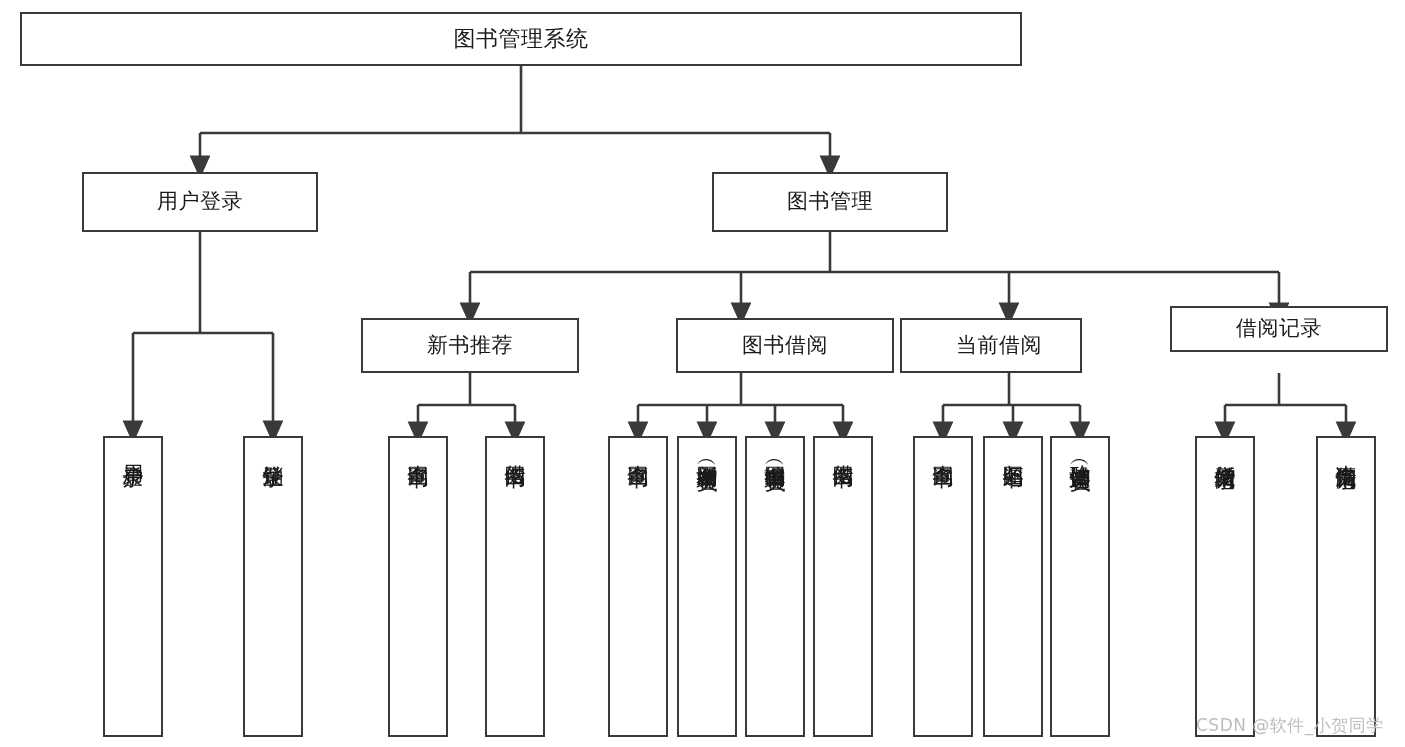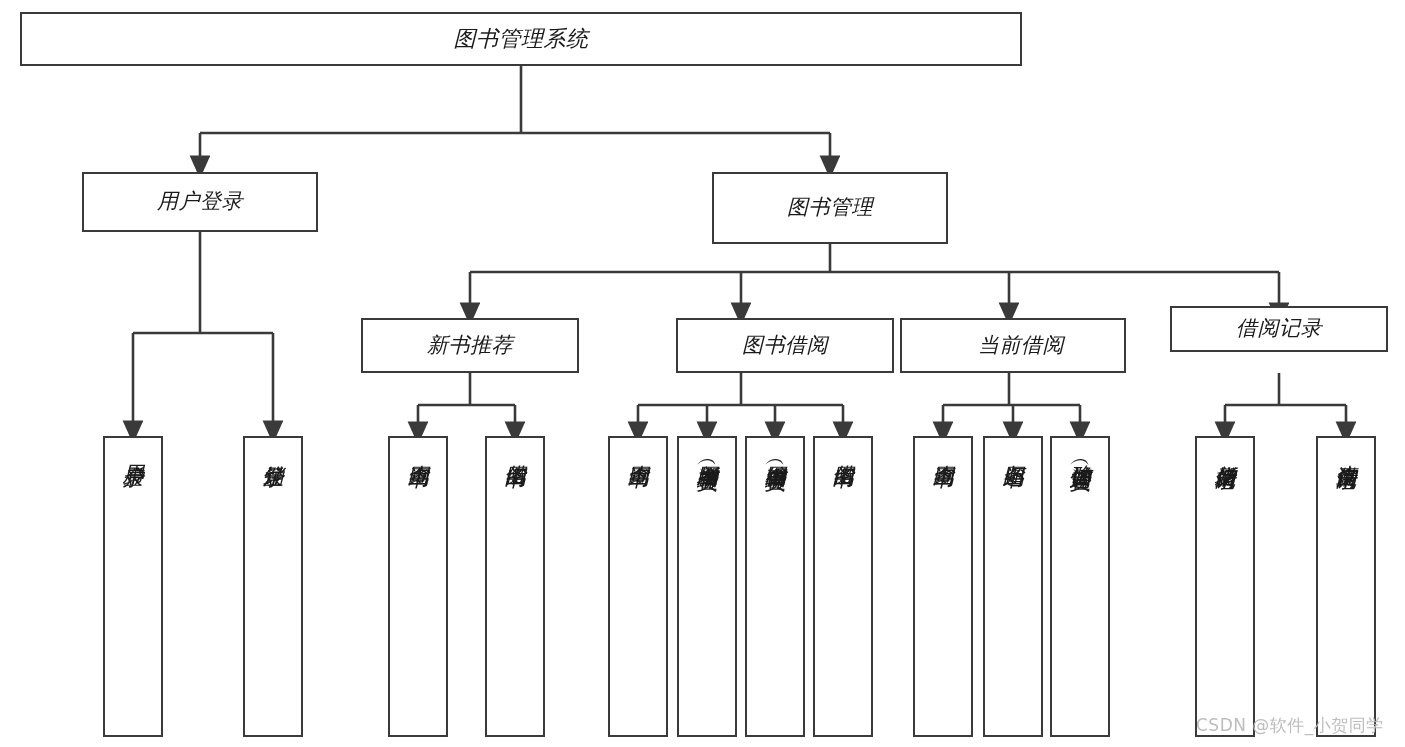--- a/index.html
+++ b/index.html
@@ -34,21 +34,20 @@
     display: flex;
     align-items: center;
     justify-content: center;
     color: #1a1a1a;
   }
   .node .lbl {
     display: block;
     text-align: center;
     line-height: 1.12;
     white-space: nowrap;
-    font-style: italic;
   }
   
   .node.horiz .lbl {
     font-size: 21px;
     letter-spacing: 0.5px;
   }
   .node.root .lbl {
     font-size: 22px;
   }
   
@@ -131,33 +130,33 @@
   </svg>
 
   <div class="node horiz root" style="left:20px; top:12px; width:1002px; height:54px;">
     <span class="lbl">图书管理系统</span>
   </div>
 
   <div class="node horiz" style="left:82px; top:172px; width:236px; height:60px;">
     <span class="lbl">用户登录</span>
   </div>
 
-  <div class="node horiz" style="left:712px; top:172px; width:236px; height:72px;">
+  <div class="node horiz" style="left:712px; top:172px; width:236px; height:60px;">
     <span class="lbl">图书管理</span>
   </div>
 
   <div class="node horiz" style="left:361px; top:318px; width:218px; height:55px;">
     <span class="lbl">新书推荐</span>
   </div>
 
   <div class="node horiz" style="left:632px; top:318px; width:218px; height:55px;margin-left:44px;">
     <span class="lbl">图书借阅</span>
   </div>
 
-  <div class="node horiz" style="left:900px; top:318px; width:226px; height:55px;padding-left:16px;">
+  <div class="node horiz" style="left:900px; top:318px; width:182px; height:55px;padding-left:16px;">
     <span class="lbl">当前借阅</span>
   </div>
 
   <div class="node horiz" style="left:1170px; top:306px; width:218px; height:46px;">
     <span class="lbl">借阅记录</span>
   </div>
 
   <div class="node vert" style="left:103px; top:436px; width:60px; height:301px;">
     <span class="lbl">用户登录</span>
   </div>

